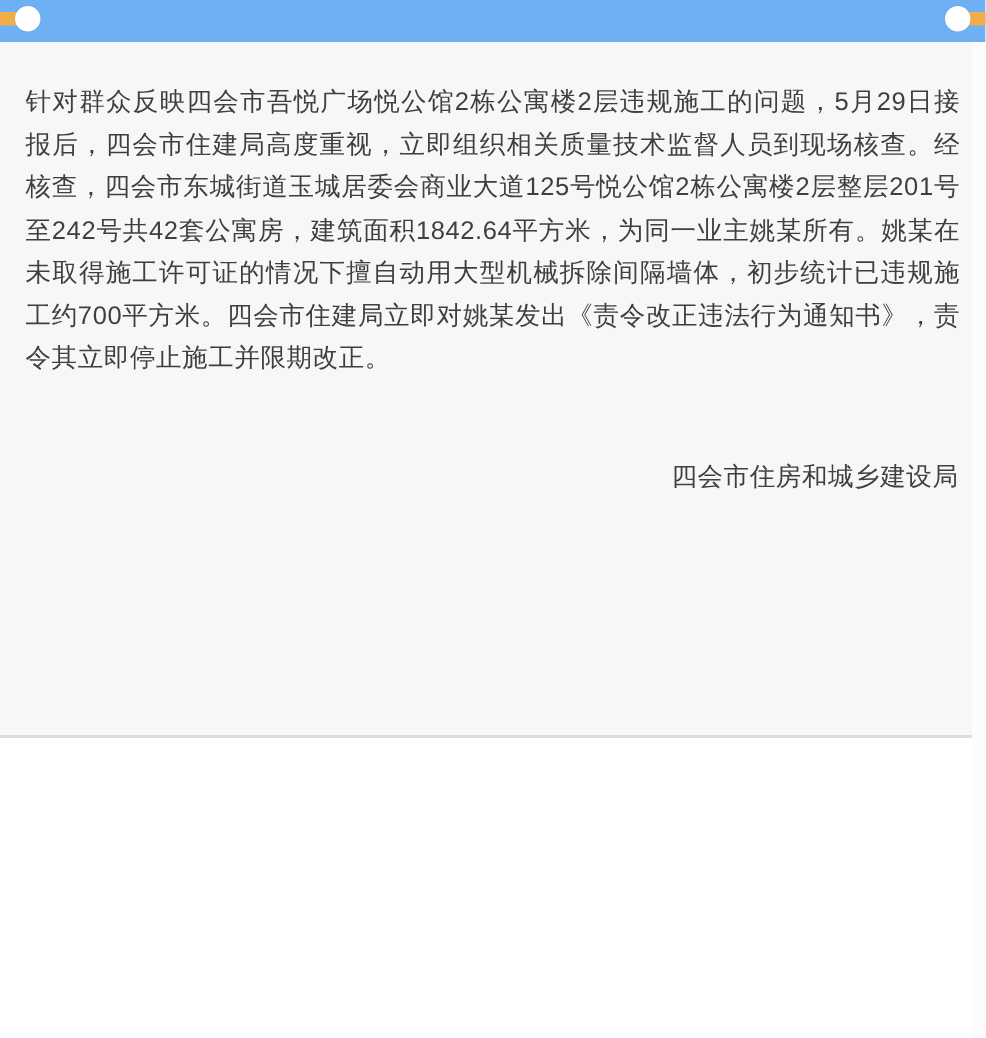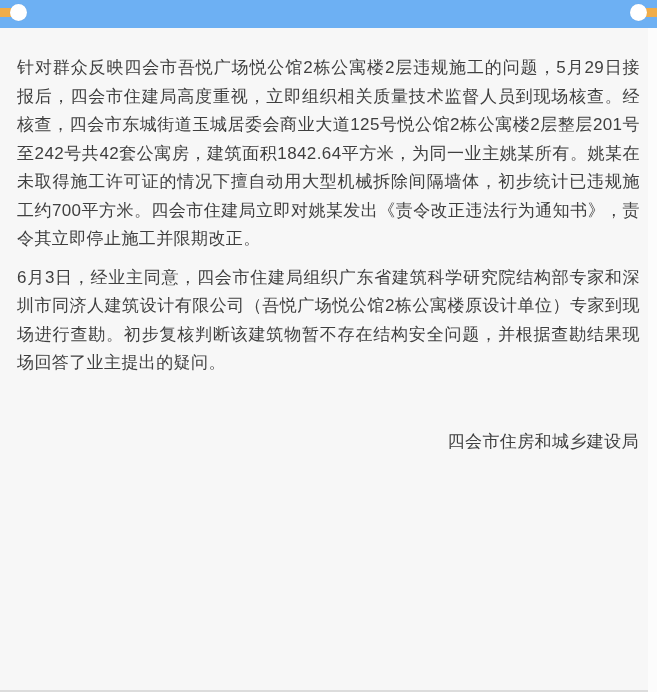--- a/index.html
+++ b/index.html
@@ -8,21 +8,21 @@
     width: 657px;
     height: 692px;
     background: #ffffff;
     font-family: "Liberation Sans", "DejaVu Sans", sans-serif;
     overflow: hidden;
   }
 
   .notice-card {
     position: relative;
     width: 657px;
-    height: 692px;
+    height: 492px;
     background: #f7f7f7;
     border-bottom: 2px solid #dcdcdc;
   }
 
   
   .page-edge-right {
     position: absolute;
     top: 28px;
     right: 0;
     width: 9px;
@@ -97,21 +97,20 @@
     <span class="pin pin-left"></span>
     <span class="pin-head pin-head-left"></span>
     <span class="pin pin-right"></span>
     <span class="pin-head pin-head-right"></span>
   </div>
 
   <div class="page-edge-right"></div>
 
   <div class="content">
     <p>针对群众反映四会市吾悦广场悦公馆2栋公寓楼2层违规施工的问题，5月29日接报后，四会市住建局高度重视，立即组织相关质量技术监督人员到现场核查。经核查，四会市东城街道玉城居委会商业大道125号悦公馆2栋公寓楼2层整层201号至242号共42套公寓房，建筑面积1842.64平方米，为同一业主姚某所有。姚某在未取得施工许可证的情况下擅自动用大型机械拆除间隔墙体，初步统计已违规施工约700平方米。四会市住建局立即对姚某发出《责令改正违法行为通知书》，责令其立即停止施工并限期改正。</p>
-    <p>6月3日，经业主同意，四会市住建局组织广东省建筑科学研究院结构部专家和深圳市同济人建筑设计有限公司（吾悦广场悦公馆2栋公寓楼原设计单位）专家到现场进行查勘。初步复核判断该建筑物暂不存在结构安全问题，并根据查勘结果现场回答了业主提出的疑问。</p>
 
     <div class="signature">
       <div>四会市住房和城乡建设局</div>
 
     </div>
   </div>
 
 </div>
 
 </body></html>

